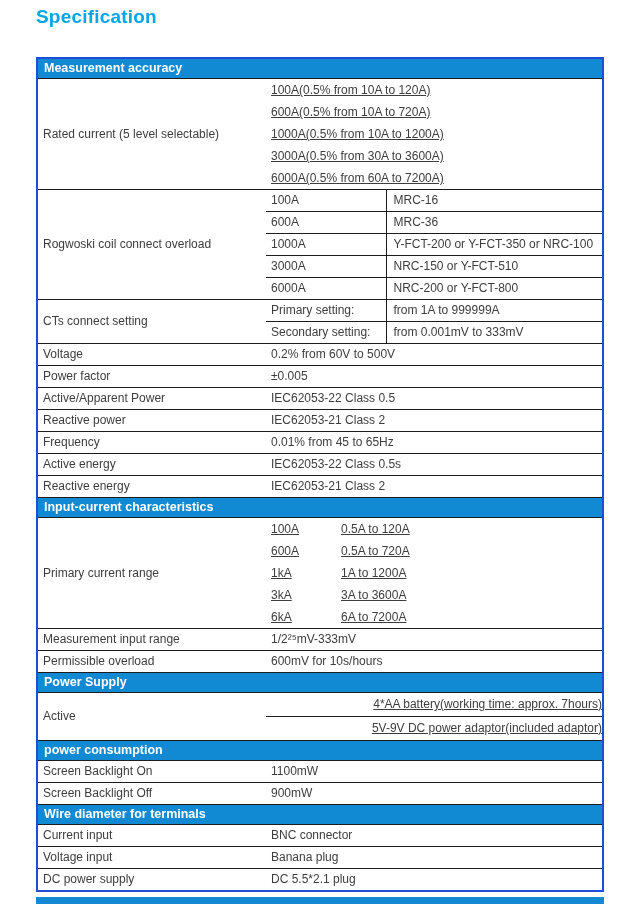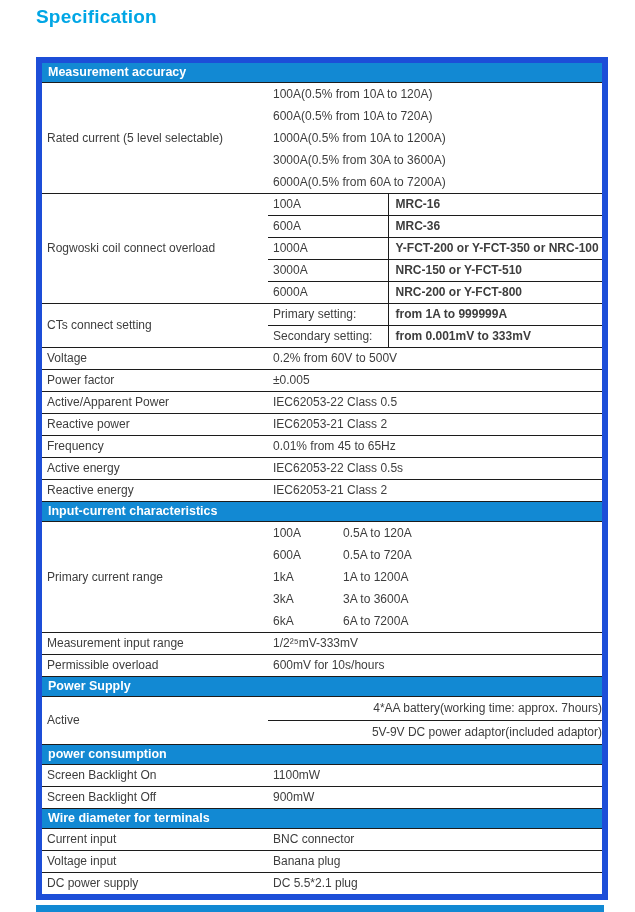--- a/index.html
+++ b/index.html
@@ -9,43 +9,43 @@
   }
   .page { position:relative; width:635px; height:912px; background:#fff; }
   .title {
     margin:6px 0 0 36px;
     font-size:19px; font-weight:700; color:#00A6E5;
     letter-spacing:0.2px;
   }
   table.spec {
     border-collapse:collapse; table-layout:fixed;
     width:568px; margin:29px 16px 0 36px;
-    border:6px solid #1d4ed8;
+    border:2px solid #1d4ed8;
     color:#3d3d3d; font-size:12px;
   }
   col.c1 { width:229px; }
   col.c2 { width:120px; }
   col.c3 { width:217px; }
   td {
     border-bottom:1px solid #1c1c1c;
     padding:0 2px 0 5px;
     height:21px; line-height:21px;
     vertical-align:middle;
     overflow:hidden; white-space:nowrap;
   }
   tr.hdr td {
     background:#1289D3; color:#ffffff; font-weight:700;
     height:19px; line-height:19px; font-size:12.5px;
     padding-left:6px;
   }
-  td.block { padding:0; }
+  td.block { padding:0;text-decoration:underline; }
   .ln { height:22px; line-height:22px; padding-left:5px; }
   .ln2 { height:22px; line-height:22px; padding-left:5px; display:flex; }
   .ln2 .rng { width:70px; flex:0 0 70px; }
-  td.bl { border-left:1px solid #1c1c1c; padding-left:7px;font-weight:bold; }
+  td.bl { border-left:1px solid #1c1c1c; padding-left:7px; }
   td.sub { padding-left:5px; }
   .pln { height:23px; line-height:23px; text-align:right; }
   .pln-first { border-bottom:1px solid #1c1c1c; }
   .bottom-strip {
     width:568px; height:7px; margin:5px 0 0 36px;
     background:#1289D3;
   }
 </style>
 </head>
 <body>

